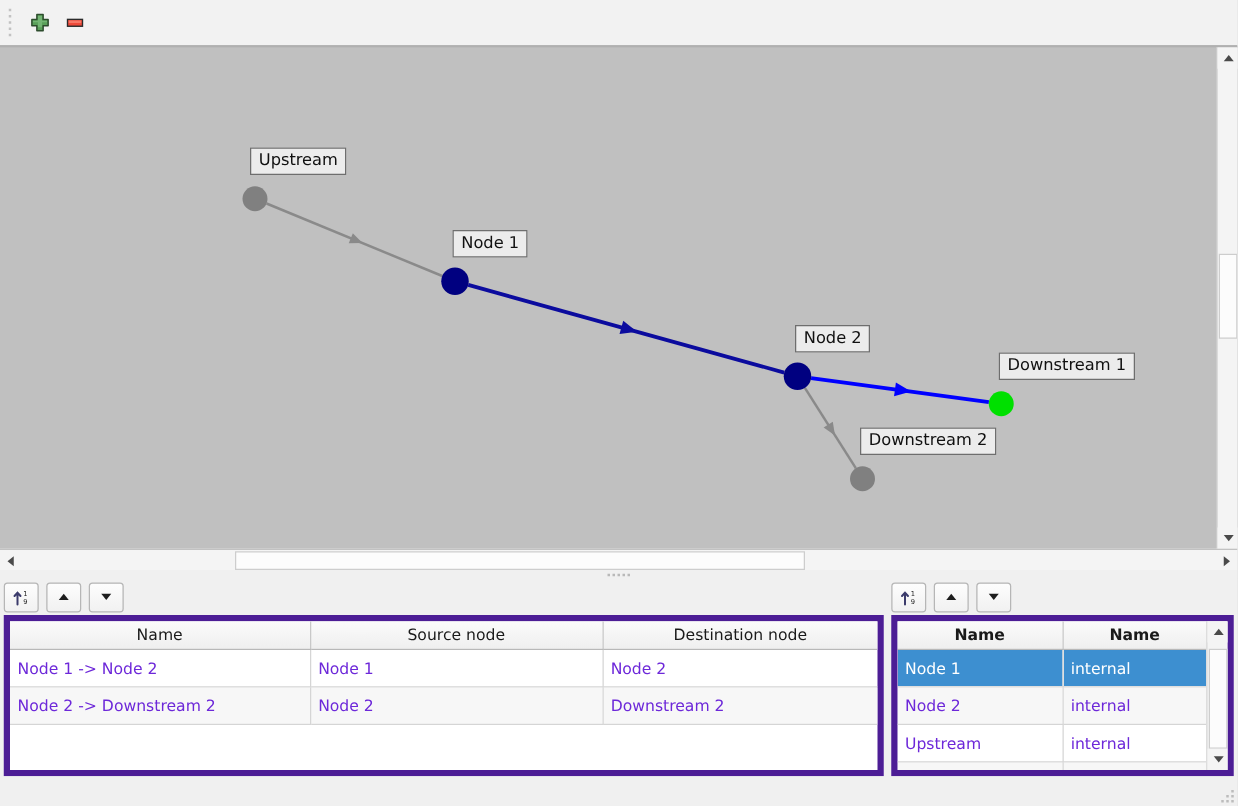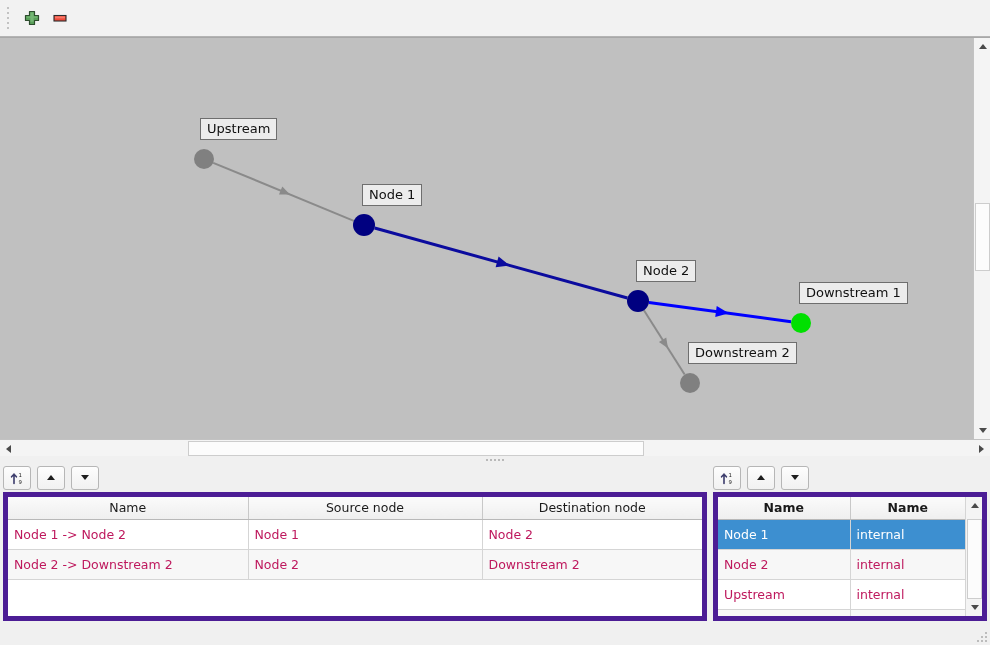--- a/index.html
+++ b/index.html
@@ -256,21 +256,21 @@
     box-sizing: border-box;
   }
   table.grid.bold-head th { font-weight: bold; }
   table.grid th:last-child { border-right: none; }
   table.grid td {
     border-right: 1px solid #d5d5d5;
     border-bottom: 1px solid #d5d5d5;
     height: 30px;
     padding: 0 6px;
     font-size: 12.5px;
-    color: #be185d;
+    color: #6d28d9;
     white-space: nowrap;
     overflow: hidden;
     text-overflow: ellipsis;
     box-sizing: border-box;
   }
   table.grid td:last-child { border-right: none; }
   table.grid tr.alt td { background: #f7f7f7; }
   table.grid tr.selected td {
     background: #3d8fd0;
     color: #ffffff;

